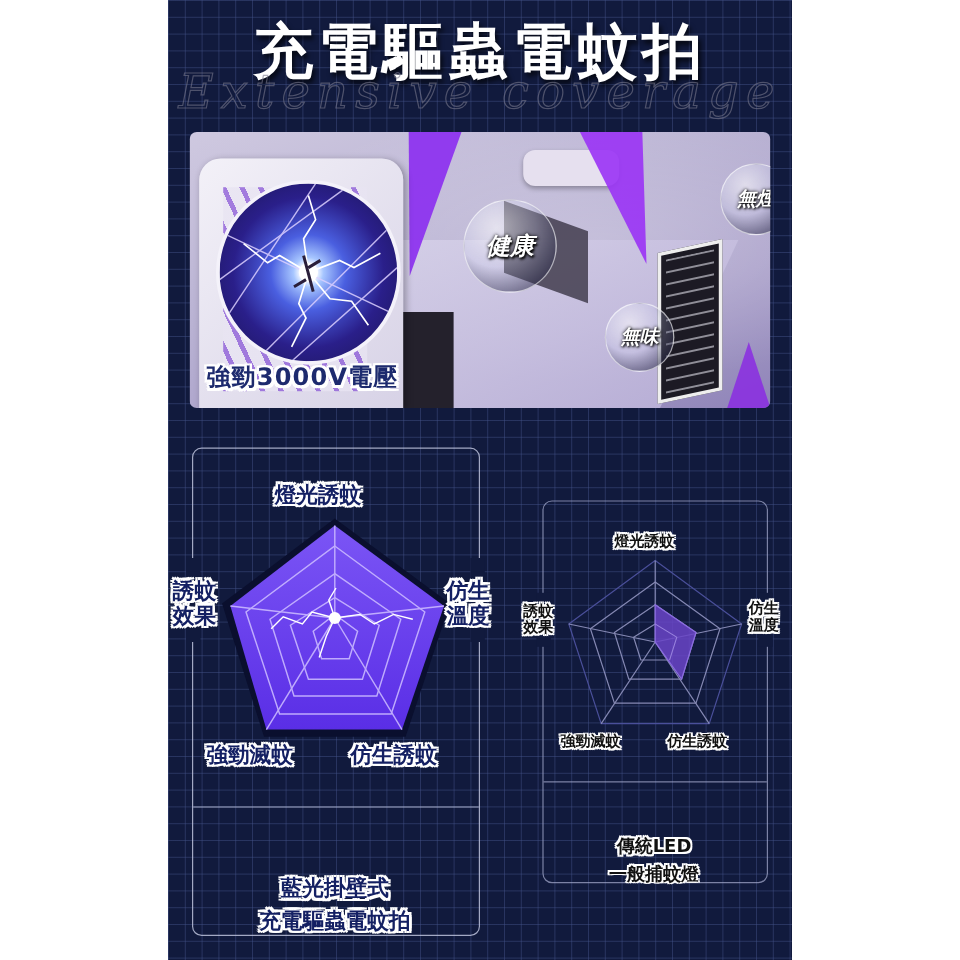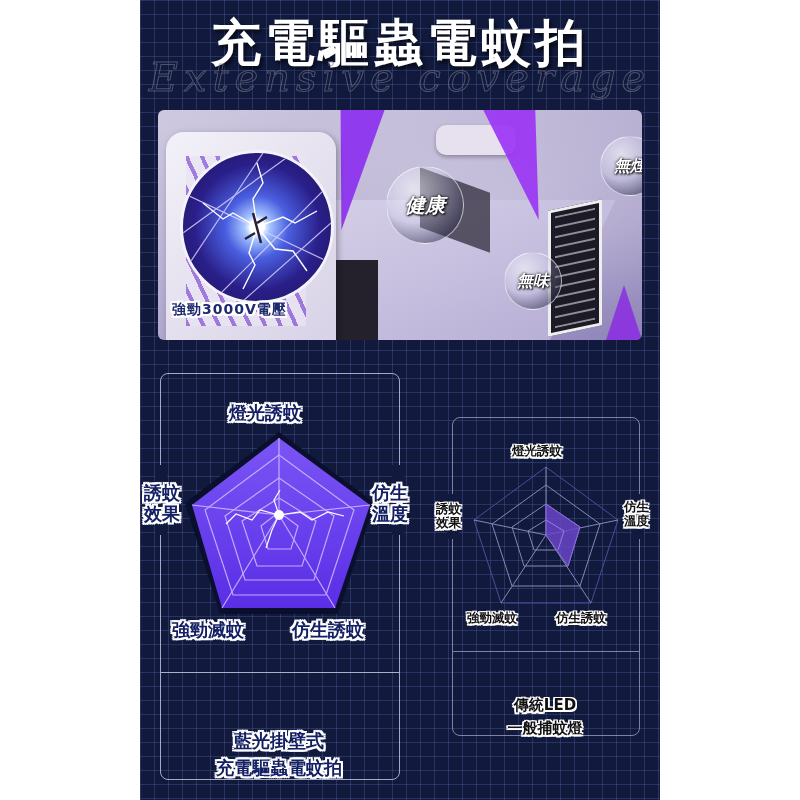--- a/index.html
+++ b/index.html
@@ -61,21 +61,21 @@
   }
   .zap-circle {
     position:absolute; left:22px; top:40px; width:148px; height:148px; border-radius:50%;
     border:3px solid #f4f2fa;
     background:
       radial-gradient(circle at 50% 50%, #ffffff 0 6%, #a7c6ff 12%, #4a5fe0 30%, #2a1f8a 60%, #1a1450 100%);
     overflow:hidden;
   }
   .zap-circle svg { position:absolute; left:0; top:0; }
   .voltage-label {
-    position:absolute; left:14px; top:191px; font-size:14px; font-weight:bold; color:#1d2a6e;
+    position:absolute; left:14px; top:191px; font-size:20px; font-weight:bold; color:#1d2a6e;
     letter-spacing:1px;
     text-shadow:
       -2px -2px 0 #fff, 2px -2px 0 #fff, -2px 2px 0 #fff, 2px 2px 0 #fff,
       0 -2px 0 #fff, 0 2px 0 #fff, -2px 0 0 #fff, 2px 0 0 #fff;
   }
   .bubble {
     position:absolute; border-radius:50%;
     background:radial-gradient(circle at 35% 30%, rgba(255,255,255,0.55), rgba(210,215,240,0.25) 45%, rgba(40,40,70,0.55) 80%, rgba(255,255,255,0.5) 100%);
     border:1px solid rgba(255,255,255,0.6);
     display:flex; align-items:center; justify-content:center;

